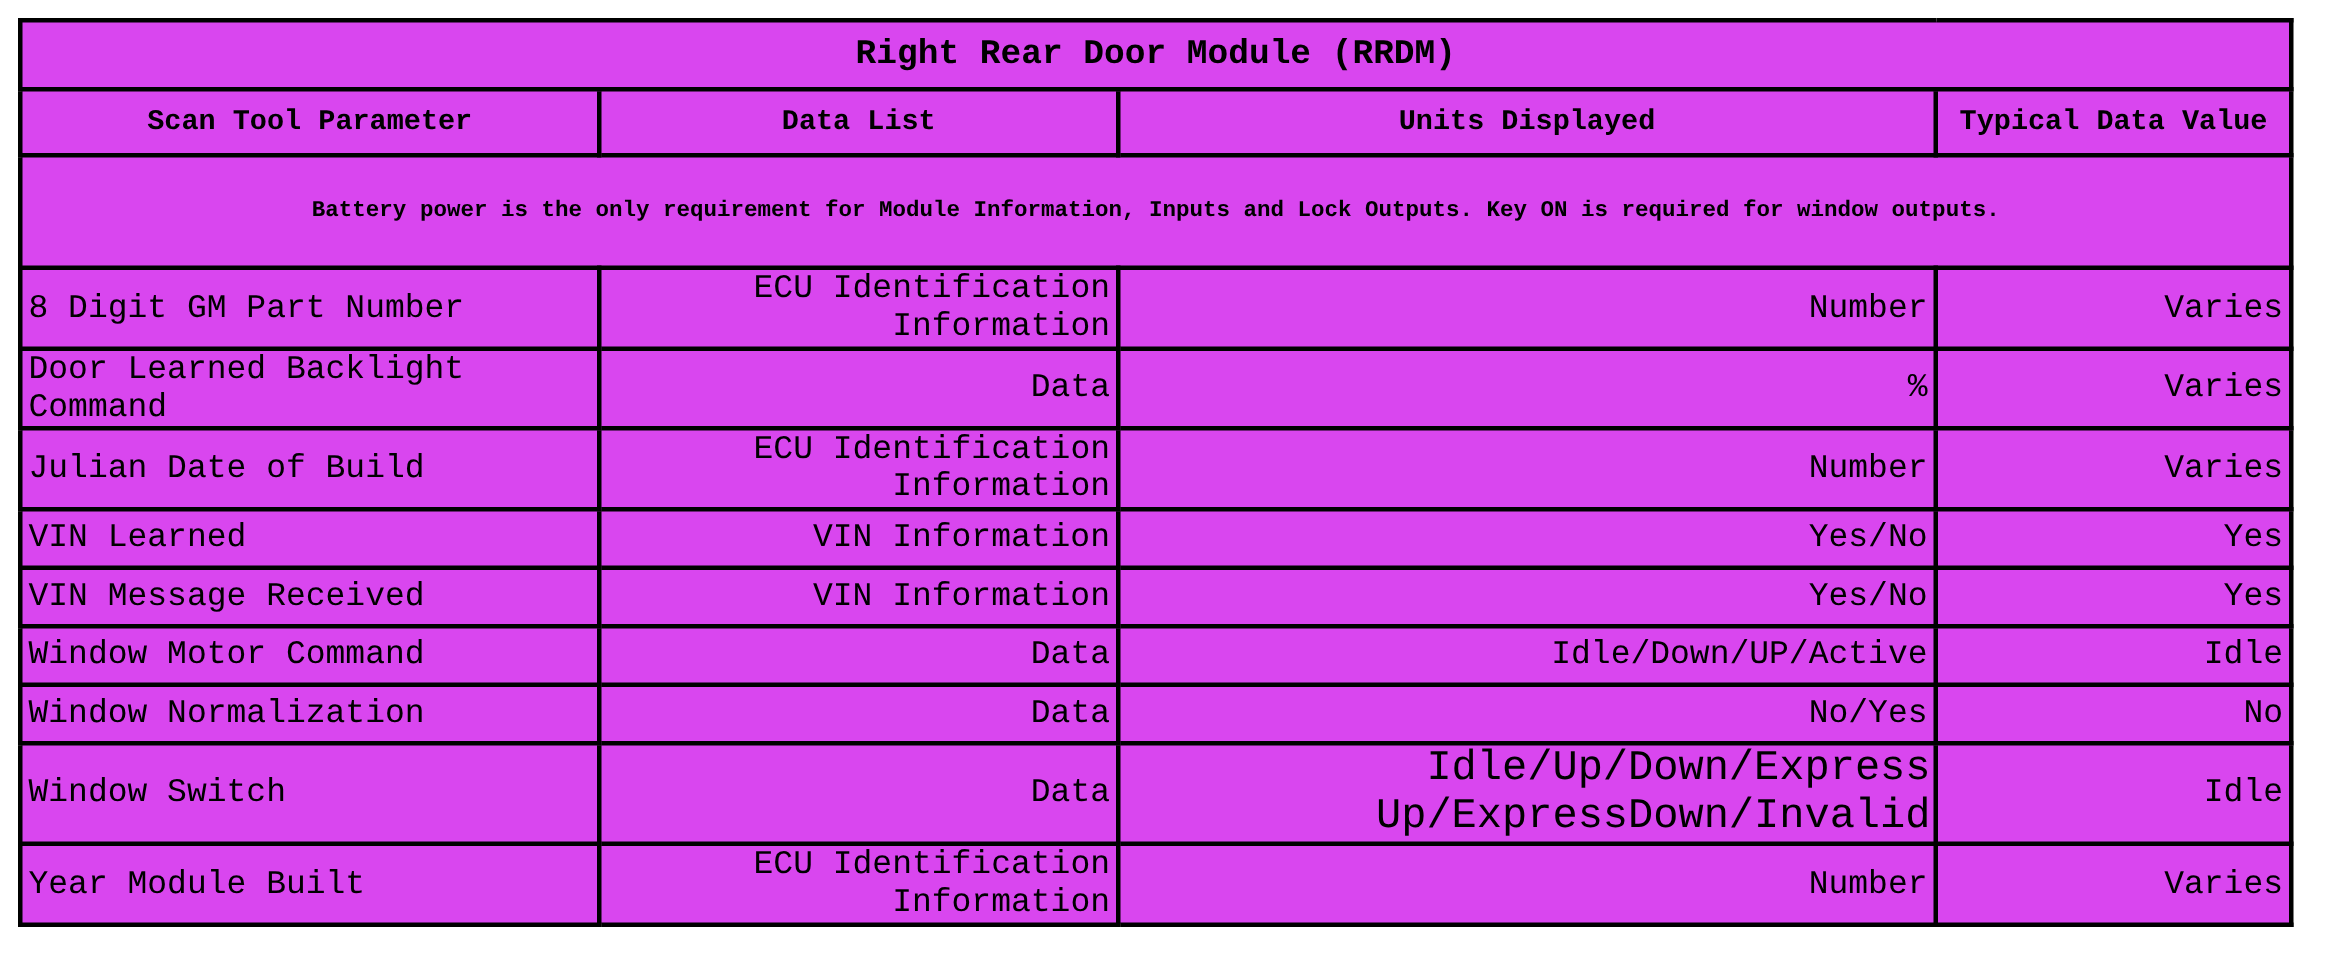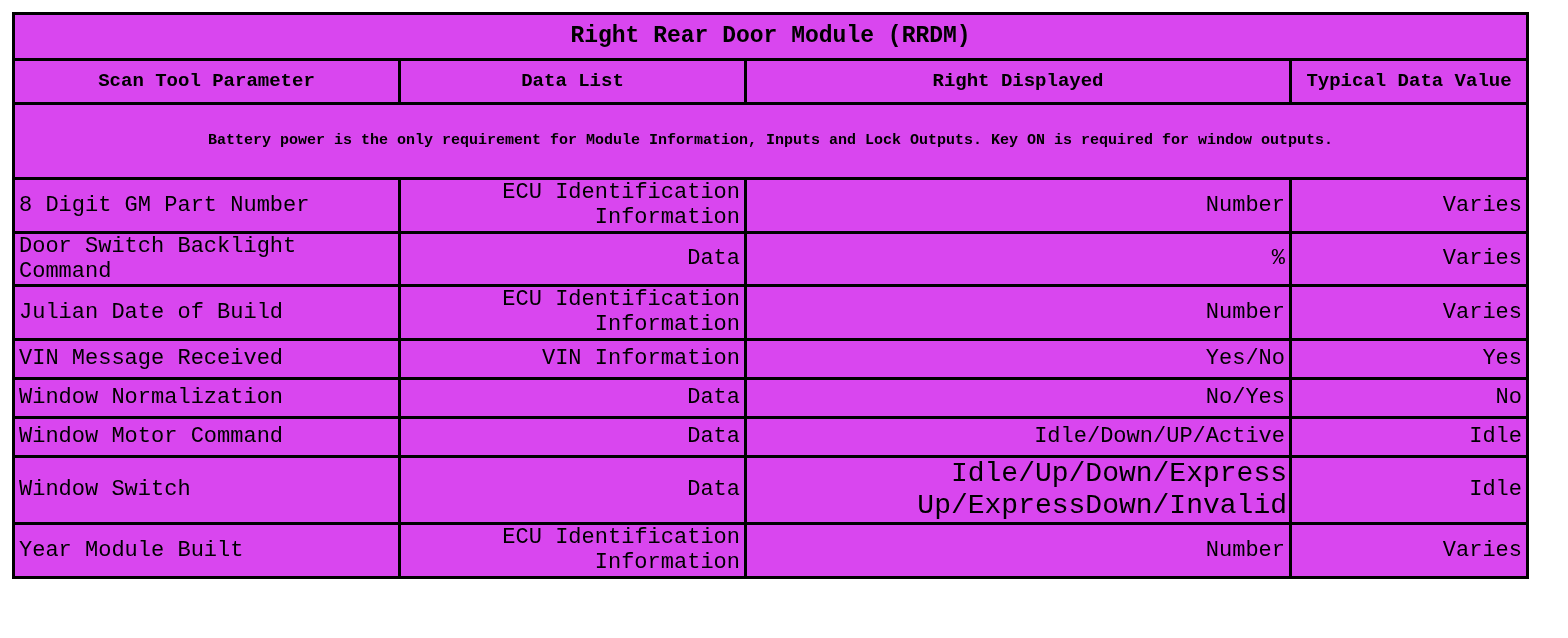--- a/index.html
+++ b/index.html
@@ -109,61 +109,67 @@
         <col class="c3">
         <col class="c4">
       </colgroup>
       <tbody id="table-body">
         <tr class="title-row">
           <td colspan="4">Right Rear Door Module (RRDM)</td>
         </tr>
         <tr class="header-row">
           <th>Scan Tool Parameter</th>
           <th>Data List</th>
-          <th>Right Displayed</th>
+          <th>Units Displayed</th>
           <th>Typical Data Value</th>
         </tr>
         <tr class="note-row">
           <td colspan="4">Battery power is the only requirement for Module Information, Inputs and Lock Outputs. Key ON is required for window outputs.</td>
         </tr>
       <tr class="data-row">
             <td class="col-param">8 Digit GM Part Number</td>
             <td class="col-list">ECU Identification Information</td>
             <td class="col-units">Number</td>
             <td class="col-value">Varies</td>
           </tr>
           <tr class="data-row">
-            <td class="col-param">Door Switch Backlight Command</td>
+            <td class="col-param">Door Learned Backlight Command</td>
             <td class="col-list">Data</td>
             <td class="col-units">%</td>
             <td class="col-value">Varies</td>
           </tr>
           <tr class="data-row">
             <td class="col-param">Julian Date of Build</td>
             <td class="col-list">ECU Identification Information</td>
             <td class="col-units">Number</td>
             <td class="col-value">Varies</td>
           </tr>
           <tr class="data-row">
+            <td class="col-param">VIN Learned</td>
+            <td class="col-list">VIN Information</td>
+            <td class="col-units">Yes/No</td>
+            <td class="col-value">Yes</td>
+          </tr>
+          <tr class="data-row">
             <td class="col-param">VIN Message Received</td>
             <td class="col-list">VIN Information</td>
             <td class="col-units">Yes/No</td>
             <td class="col-value">Yes</td>
           </tr>
           <tr class="data-row">
+            <td class="col-param">Window Motor Command</td>
+            <td class="col-list">Data</td>
+            <td class="col-units">Idle/Down/UP/Active</td>
+            <td class="col-value">Idle</td>
+          </tr>
+          <tr class="data-row">
             <td class="col-param">Window Normalization</td>
             <td class="col-list">Data</td>
             <td class="col-units">No/Yes</td>
             <td class="col-value">No</td>
-          </tr>
-          <tr class="data-row">
-            <td class="col-param">Window Motor Command</td>
-            <td class="col-list">Data</td>
-            <td class="col-units">Idle/Down/UP/Active</td>
-            <td class="col-value">Idle</td>
           </tr>
           <tr class="data-row">
             <td class="col-param">Window Switch</td>
             <td class="col-list">Data</td>
             <td class="col-units tight">Idle/Up/Down/Express Up/ExpressDown/Invalid</td>
             <td class="col-value">Idle</td>
           </tr>
           <tr class="data-row">
             <td class="col-param">Year Module Built</td>
             <td class="col-list">ECU Identification Information</td>

